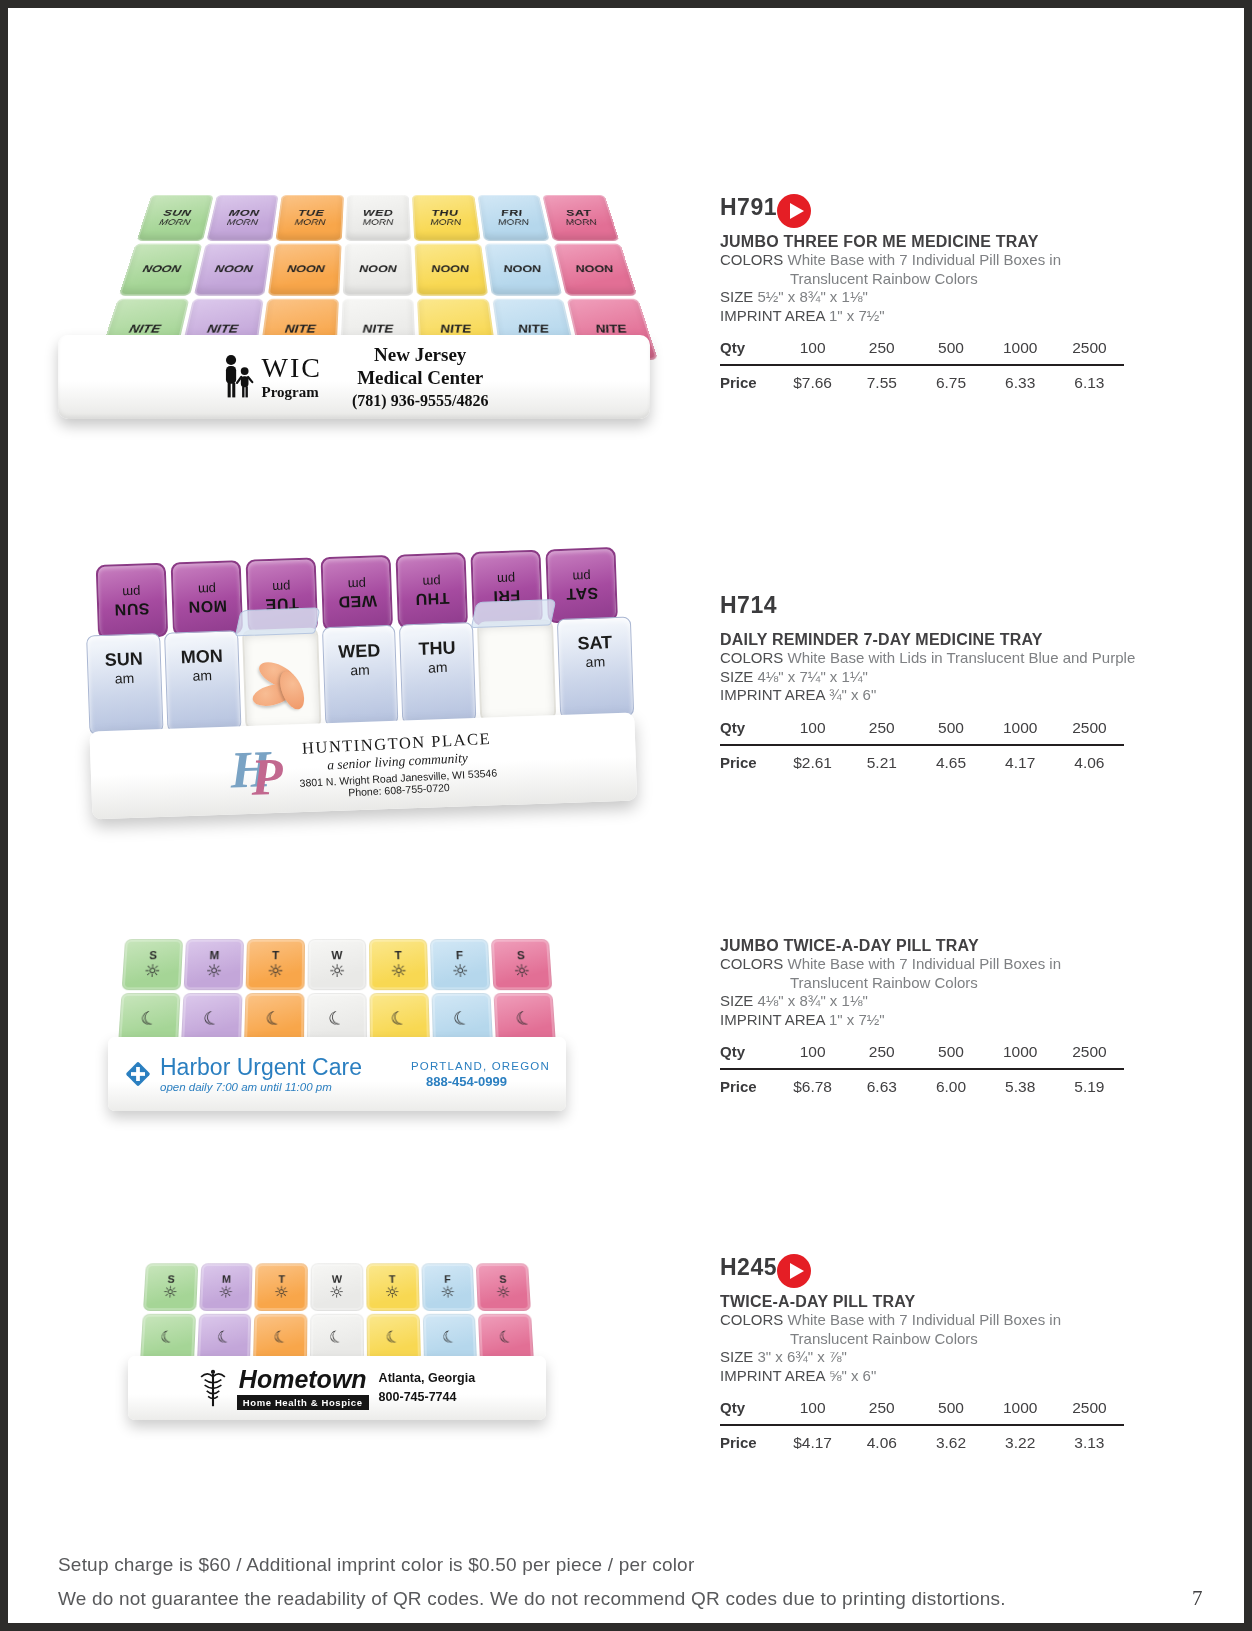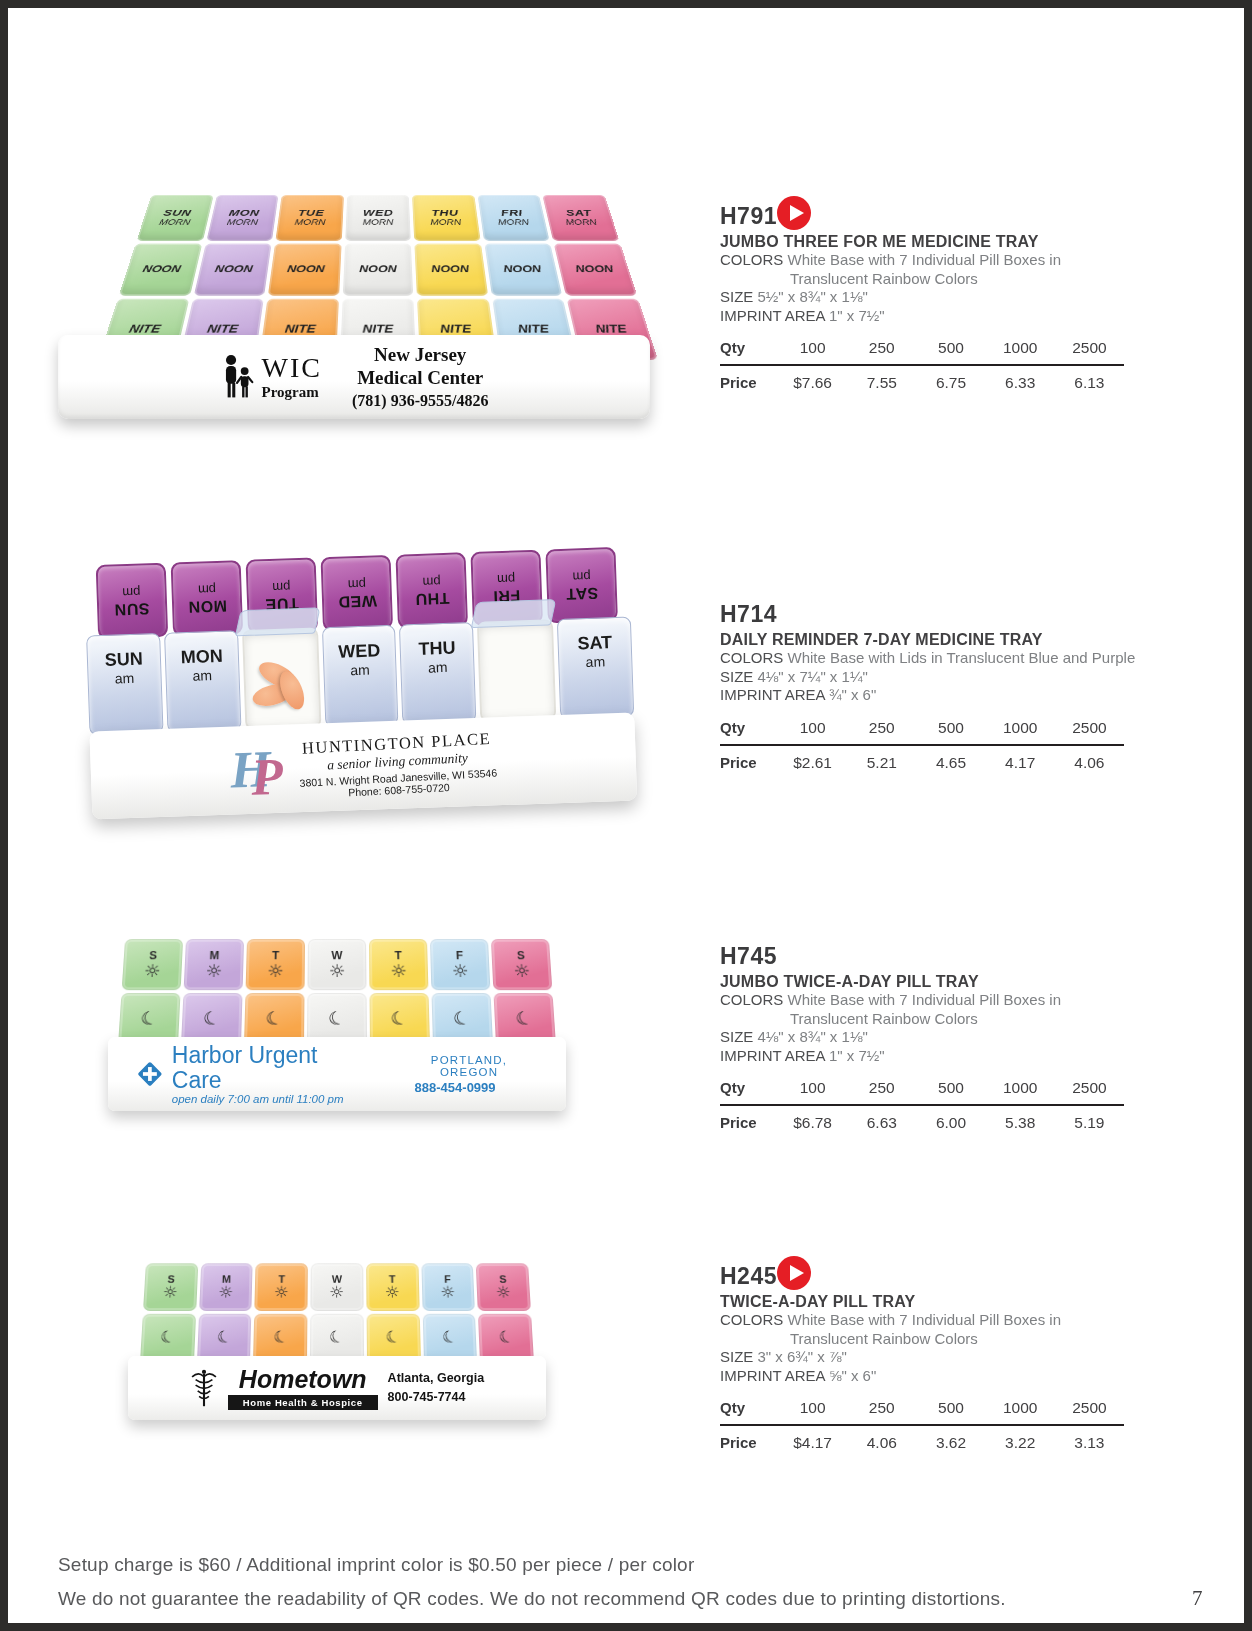--- a/index.html
+++ b/index.html
@@ -1,21 +1,21 @@
 <!DOCTYPE html>
 <html><head>
 <meta charset="utf-8">
 <style>
   html,body{margin:0;padding:0;background:#1d1d1b;}
   .page{position:relative;width:1252px;height:1631px;background:#ffffff;border:8px solid #2d2c2a;
         box-sizing:border-box;font-family:"Liberation Sans",sans-serif;overflow:hidden;}
 
   
   .pinfo{position:absolute;left:712px;width:418px;}
-  .code-row{display:flex;align-items:flex-end;height:36px;}
+  .code-row{display:flex;align-items:flex-start;height:36px;}
   .code{font-size:23px;font-weight:bold;color:#3b3b3d;letter-spacing:.5px;}
   .play{width:34px;height:34px;border-radius:50%;background:#e51e25;position:relative;flex:none;}
   .play::after{content:"";position:absolute;left:13px;top:9px;border-left:14px solid #fff;
                border-top:8px solid transparent;border-bottom:8px solid transparent;}
   .ptitle{margin:3px 0 0;font-size:16px;font-weight:bold;color:#414042;letter-spacing:.2px;}
   .specs{}
   .spec{font-size:15px;line-height:18.5px;color:#7e8083;}
   .spec .lbl{color:#4d4e50;}
   .spec.indent{padding-left:70px;}
   .ptable{margin-top:14px;width:404px;}
@@ -93,42 +93,42 @@
   .t3grid{position:absolute;left:10px;top:0;width:438px;height:112px;display:grid;
           grid-template-columns:repeat(7,1fr);grid-template-rows:1fr 1fr;gap:3px;
           transform:perspective(700px) rotateX(12deg);transform-origin:50% 100%;}
   .t3cell{border-radius:7px;display:flex;flex-direction:column;align-items:center;justify-content:center;
           color:#2b2b2b;box-shadow:inset 0 0 0 1px rgba(0,0,0,.05), inset 0 0 0 3px rgba(255,255,255,.25);}
   .t3letter{font-size:12px;font-weight:bold;}
   .iglyph{font-family:"DejaVu Sans",sans-serif;font-size:19px;line-height:1;}
   .moonglyph{transform:rotate(-15deg);display:inline-block;}
   .t3base{position:absolute;left:0;top:104px;width:458px;height:74px;background:linear-gradient(#fff 60%,#ececea);
           border-radius:7px;box-shadow:0 7px 14px rgba(0,0,0,.2);display:flex;align-items:center;
-          padding:0 28px;box-sizing:border-box;}
+          padding:0 16px;box-sizing:border-box;}
   .harborL{display:flex;align-items:center;gap:8px;}
   .harbor-name{font-size:23px;color:#2b7fc0;line-height:1.1;}
   .harbor-tag{font-size:11.5px;font-style:italic;color:#2b7fc0;}
   .harborR{margin-left:auto;text-align:center;color:#2b7fc0;}
   .harbor-city{font-size:11.5px;letter-spacing:1.2px;margin-left:28px;}
   .harbor-phone{font-size:13px;font-weight:bold;margin-top:2px;}
 
   .tray4{position:absolute;left:120px;top:1250px;width:418px;height:190px;}
   .t4grid{position:absolute;left:12px;top:0;width:394px;height:104px;display:grid;
           grid-template-columns:repeat(7,1fr);grid-template-rows:1fr 1fr;gap:3px;
           transform:perspective(700px) rotateX(12deg);transform-origin:50% 100%;}
   .t4grid .t3letter{font-size:11px;}
   .t4grid .iglyph{font-size:17px;}
   .t4base{position:absolute;left:0;top:98px;width:418px;height:64px;background:linear-gradient(#fff 60%,#ececea);
           border-radius:7px;box-shadow:0 7px 14px rgba(0,0,0,.2);
           display:flex;align-items:center;justify-content:center;gap:10px;}
   .hometown-wrap{text-align:center;}
   .hometown-name{font-family:Liberation Sans, sans-serif;font-style:italic;font-weight:bold;font-size:25px;
                  color:#141414;line-height:1;}
   .hometown-banner{background:#161616;color:#fff;font-size:9.5px;font-weight:bold;letter-spacing:.6px;
-                   padding:2px 15px;margin-top:2px;display:inline-block;}
+                   padding:2px 6px;margin-top:2px;display:inline-block;}
   .t4right{text-align:left;color:#141414;font-weight:bold;font-size:12.5px;line-height:1.5;}
 </style>
 </head>
 <body>
 
 <div class="page">
 
   <div class="tray1">
     <div class="t1grid">
       <div class="t1cell" style="background: linear-gradient(165deg, rgb(201, 230, 189) 0%, rgb(165, 213, 150) 70%);">
@@ -446,23 +446,20 @@
         </div>
       </div>
       <div class="harborR">
         <div class="harbor-city">PORTLAND, OREGON</div>
         <div class="harbor-phone">888-454-0999</div>
       </div>
     </div>
   </div>
 
   <section class="pinfo" style="top:926px">
-    <div class="code-row">
-      <span class="code">H745</span>
-    </div>
     <h2 class="ptitle">JUMBO TWICE-A-DAY PILL TRAY</h2>
     <div class="specs">
       <div class="spec"><span class="lbl">COLORS</span> <span>White Base with 7 Individual Pill Boxes in</span></div>
       <div class="spec indent"><span>Translucent Rainbow Colors</span></div>
       <div class="spec"><span class="lbl">SIZE</span> <span>4⅛" x 8¾" x 1⅛"</span></div>
       <div class="spec"><span class="lbl">IMPRINT AREA</span> <span>1" x 7½"</span></div>
     </div>
     <div class="ptable">
       <div class="trow">
         <span class="tlabel">Qty</span>

